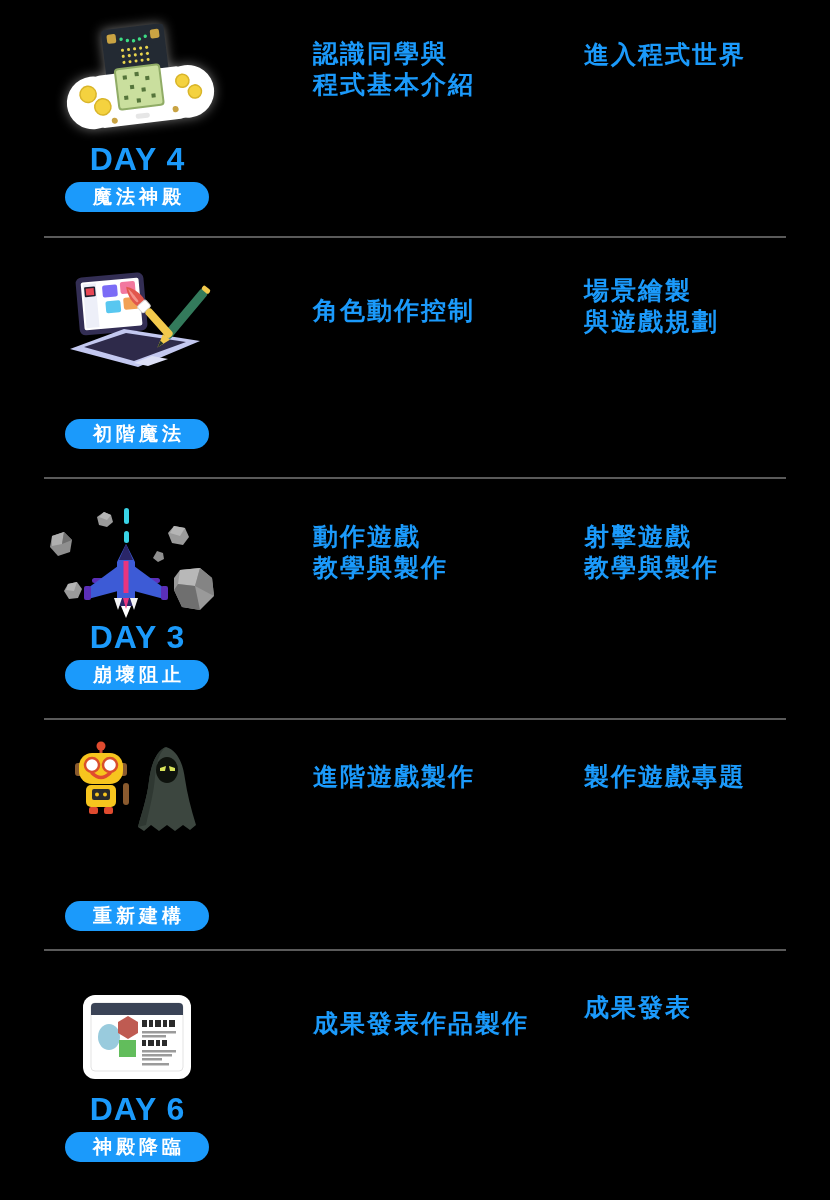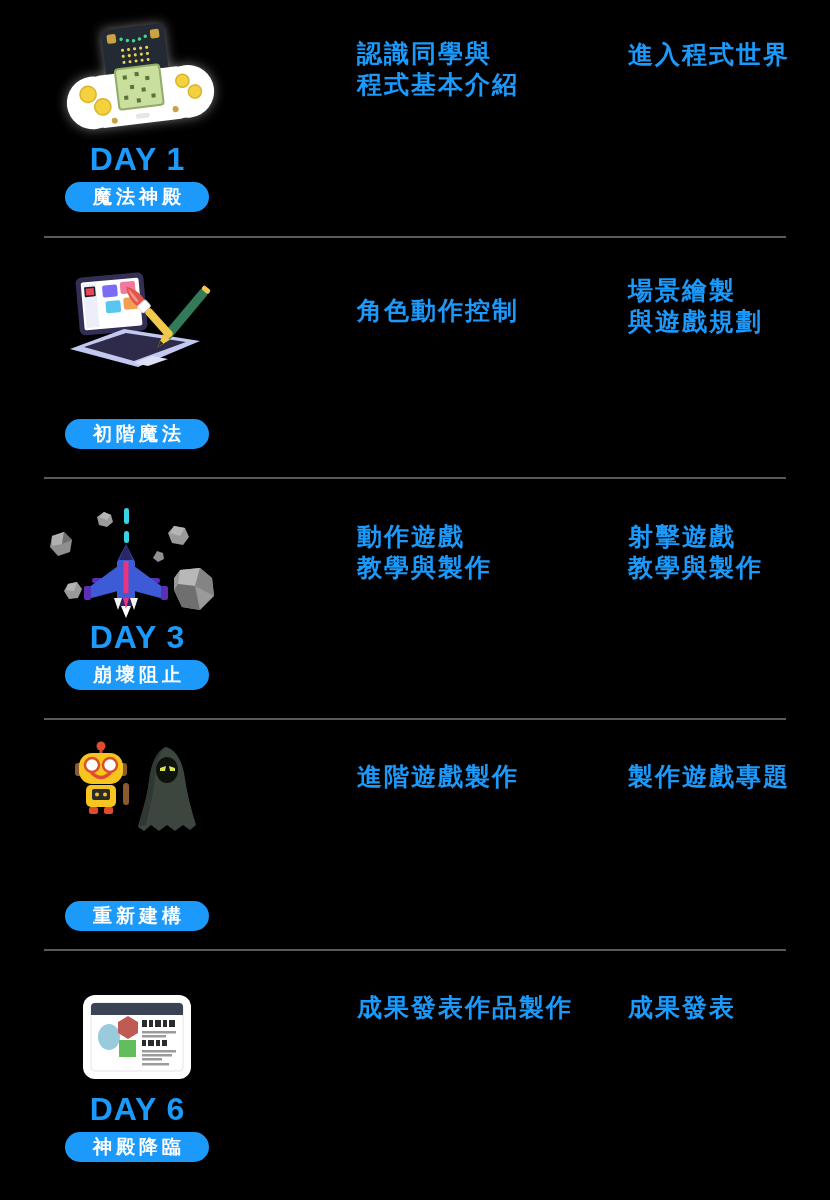--- a/index.html
+++ b/index.html
@@ -32,21 +32,21 @@
     position:absolute;left:65px;top:170px;width:144px;height:30px;
     background:var(--badge-bg);border-radius:16px;
     display:flex;align-items:center;justify-content:center;
     color:var(--badge-fg);font-size:19px;font-weight:800;
     letter-spacing:4px;text-indent:4px;margin-top:12px;
   }
   .col{
     position:absolute;color:var(--accent);
     font-size:25px;font-weight:800;letter-spacing:2px;
   }
-  .col span{display:block;line-height:31px;white-space:nowrap;margin-left:44px;}
+  .col span{display:block;line-height:31px;white-space:nowrap;}
   .col1{left:313px;width:270px;}
   .col2{left:584px;width:240px;}
   .divider{
     position:absolute;left:44px;width:742px;height:2px;
     background:var(--divider);
   }
 </style>
 </head>
 <body>
 
@@ -108,21 +108,21 @@
           <circle cx="24" cy="63" r="8" fill="#F4D23F" stroke="#D9B52A" stroke-width="1.5"></circle>
           <circle cx="37" cy="77" r="8" fill="#F4D23F" stroke="#D9B52A" stroke-width="1.5"></circle>
           <circle cx="118" cy="61" r="6.5" fill="#F4D23F" stroke="#D9B52A" stroke-width="1.5"></circle>
           <circle cx="129" cy="73" r="6.5" fill="#F4D23F" stroke="#D9B52A" stroke-width="1.5"></circle>
           <circle cx="108" cy="88" r="3" fill="#C9A343"></circle>
           <circle cx="47" cy="92" r="3" fill="#C9A343"></circle>
           <rect x="68" y="88" width="14" height="5" rx="2.5" fill="#E6E6E6"></rect>
         </g>
       </svg>
     </div>
-    <div class="day-label">DAY 1</div>
+    <div class="day-label">DAY 4</div>
     <div class="badge">魔法神殿</div>
     <div class="col col1" style="top:38px">
       <span>認識同學與</span>
       <span>程式基本介紹</span>
     </div>
     <div class="col col2" style="top:39px">
       <span>進入程式世界</span>
     </div>
   </section>
   <div class="divider" style="top:236px"></div>
@@ -291,21 +291,21 @@
           <rect x="60" y="41" width="24" height="2.5"></rect>
           <rect x="60" y="56" width="34" height="2.5"></rect>
           <rect x="60" y="60" width="30" height="2.5"></rect>
           <rect x="60" y="64" width="20" height="2.5"></rect>
           <rect x="60" y="69" width="27" height="2.5"></rect>
         </g>
       </svg>
     </div>
     <div class="day-label">DAY 6</div>
     <div class="badge">神殿降臨</div>
-    <div class="col col1" style="top:42px">
+    <div class="col col1" style="top:58px">
       <span>成果發表作品製作</span>
     </div>
     <div class="col col2" style="top:42px">
       <span>成果發表</span>
     </div>
   </section>
 
 </div>
 
 </body></html>

